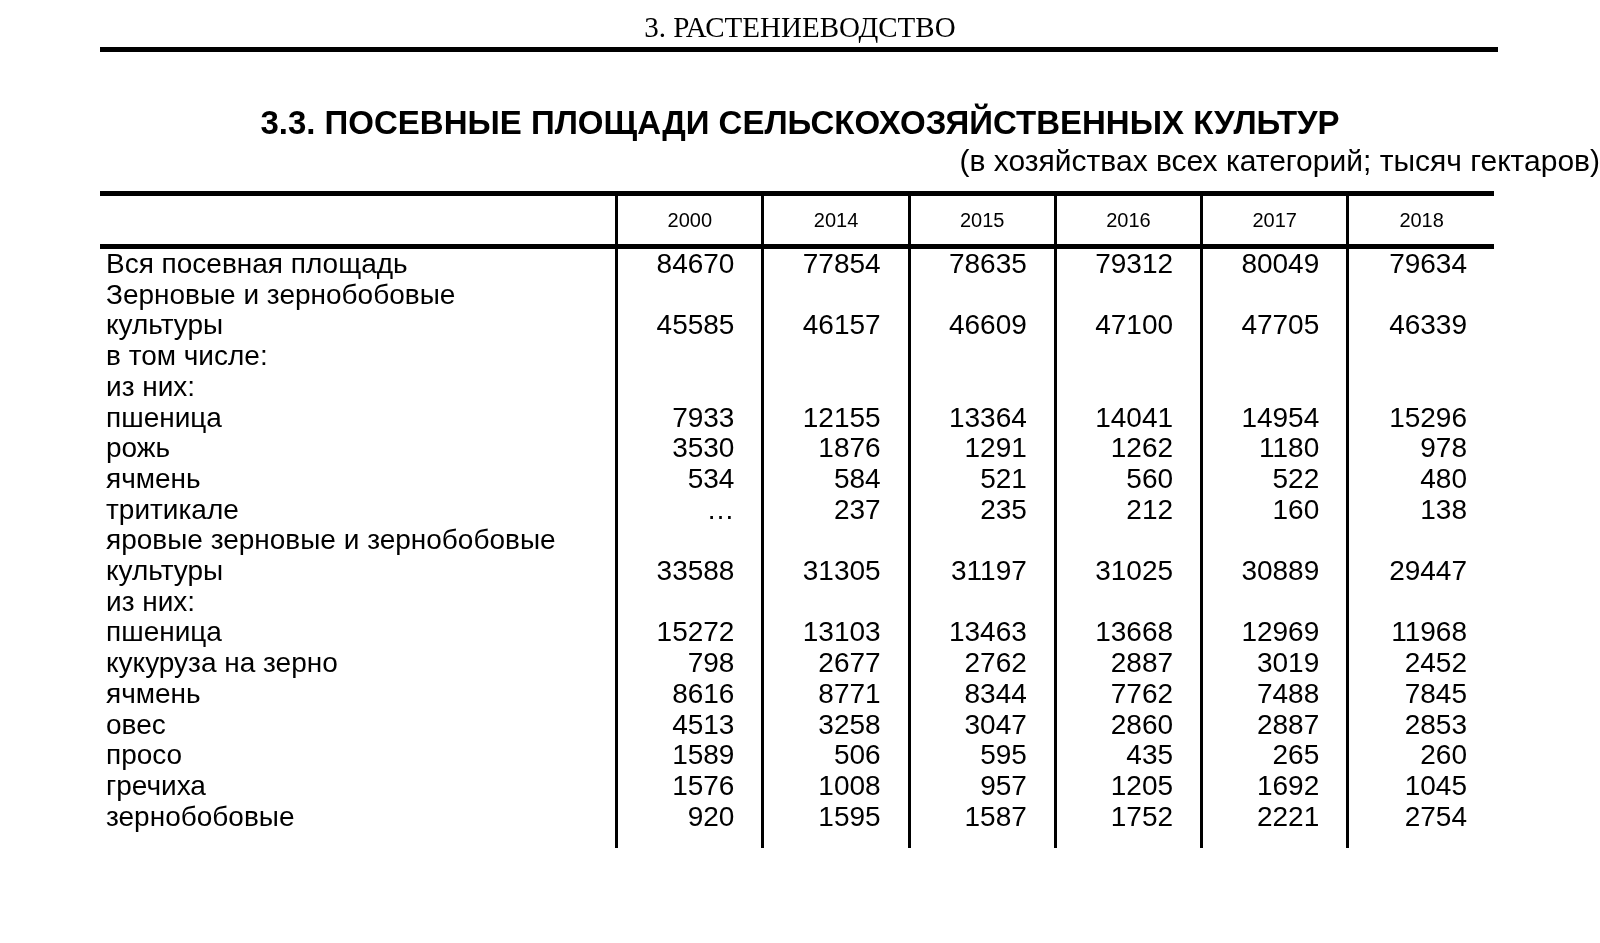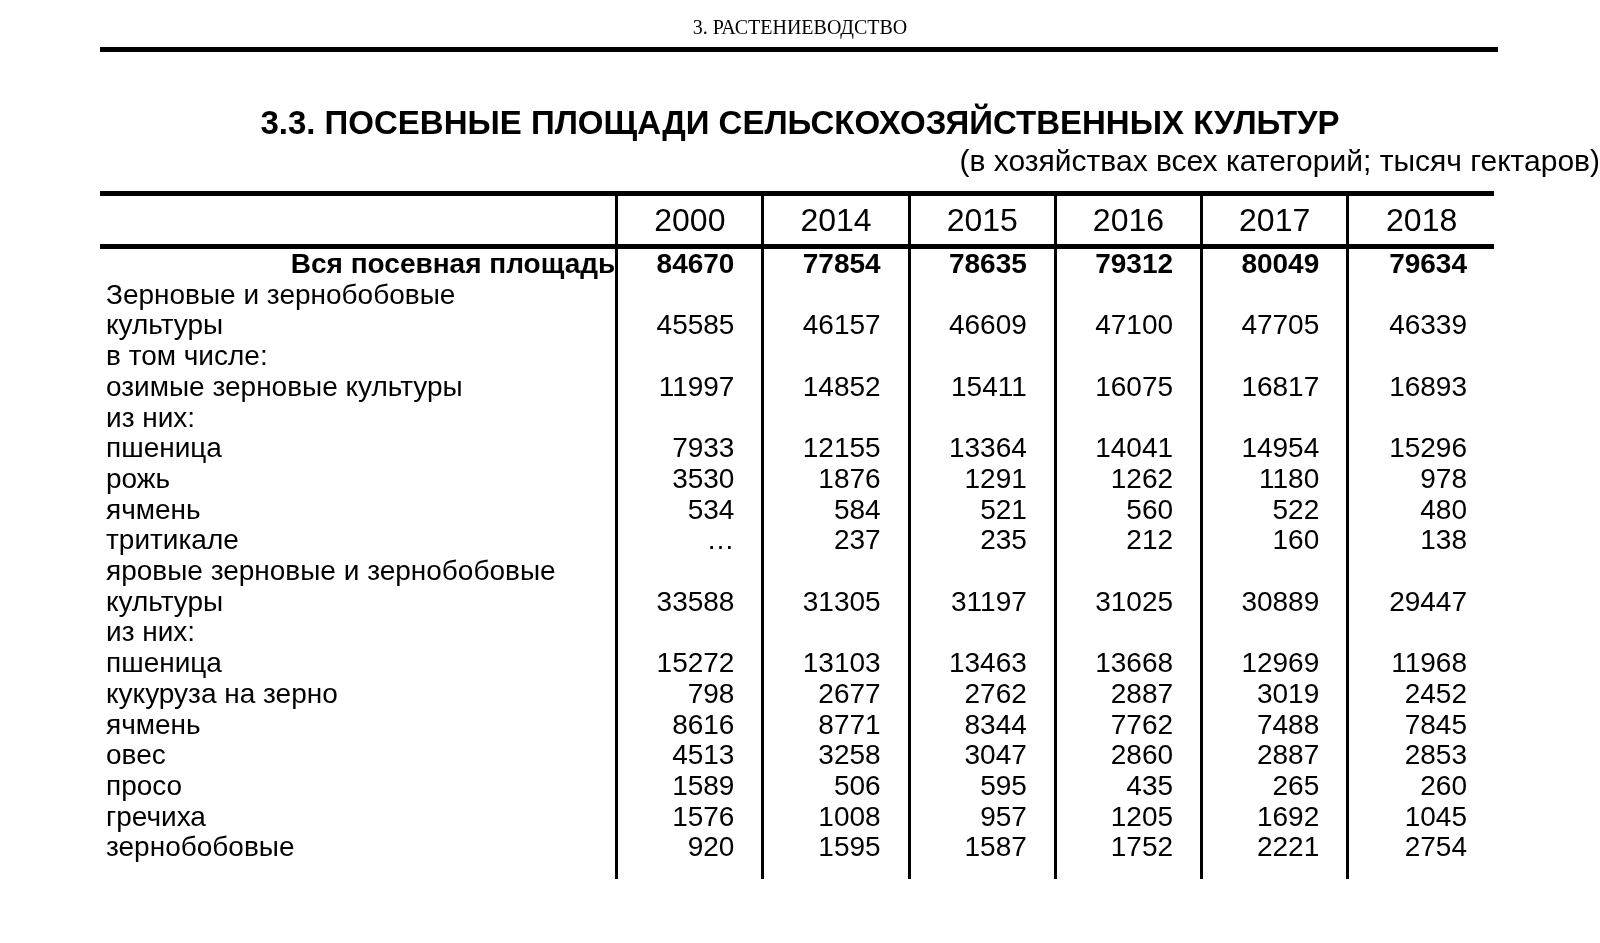--- a/index.html
+++ b/index.html
@@ -9,21 +9,21 @@
     height: 943px;
     background: #ffffff;
     color: #000000;
     font-family: "Liberation Sans", sans-serif;
     overflow: hidden;
   }
   .chapter-header {
     padding-top: 11px;
     text-align: center;
     font-family: "Liberation Serif", serif;
-    font-size: 20px;
+    font-size: 29px;
     line-height: 33px;
   }
   .chapter-rule {
     height: 5px;
     background: #000;
     margin: 3px 102px 0 100px;
   }
   .table-title {
     margin: 52px 50px 0 50px;
     text-align: center;
@@ -44,41 +44,41 @@
     width: 1394px;
     border-top: 5px solid #000;
   }
   table.data-table col.c-label { width: 516px; }
   table.data-table col.c-year  { width: 146px; }
   th, td { padding: 0; }
   thead th {
     height: 53px;
     border-bottom: 5px solid #000;
     font-weight: normal;
-    font-size: 32px;
+    font-size: 20px;
     text-align: center;
     vertical-align: middle;
   }
   th:not(:first-child), td:not(:first-child) {
     border-left: 3px solid #000;
   }
   tbody td {
     font-size: 28px;
     line-height: 30.7px;
     vertical-align: bottom;
   }
   td.label {
     white-space: pre-line;
     padding-left: 6px;
   }
   td.num {
     text-align: right;
     padding-right: 27px;
   }
-  tr.bold td { font-weight: bold; text-align: right; }
+  tr.bold td { font-weight: normal; }
   .ind0 { padding-left: 6px; }
   .ind1 { padding-left: 16px; }
   .ind2 { padding-left: 30px; }
   .ind3 { padding-left: 52px; }
   .ind4 { padding-left: 74px; }
   .ind5 { padding-left: 85px; }
   tr.filler td { height: 16px; }
 </style>
 </head>
 <body>
@@ -133,29 +133,20 @@
       <tr>
         <td class="label ind5">в том числе:</td>
         <td class="num"></td>
         <td class="num"></td>
         <td class="num"></td>
         <td class="num"></td>
         <td class="num"></td>
         <td class="num"></td>
       </tr>
       <tr>
-        <td class="label ind2">озимые зерновые культуры</td>
-        <td class="num">11997</td>
-        <td class="num">14852</td>
-        <td class="num">15411</td>
-        <td class="num">16075</td>
-        <td class="num">16817</td>
-        <td class="num">16893</td>
-      </tr>
-      <tr>
         <td class="label ind4">из них:</td>
         <td class="num"></td>
         <td class="num"></td>
         <td class="num"></td>
         <td class="num"></td>
         <td class="num"></td>
         <td class="num"></td>
       </tr>
       <tr>
         <td class="label ind3">пшеница</td>

